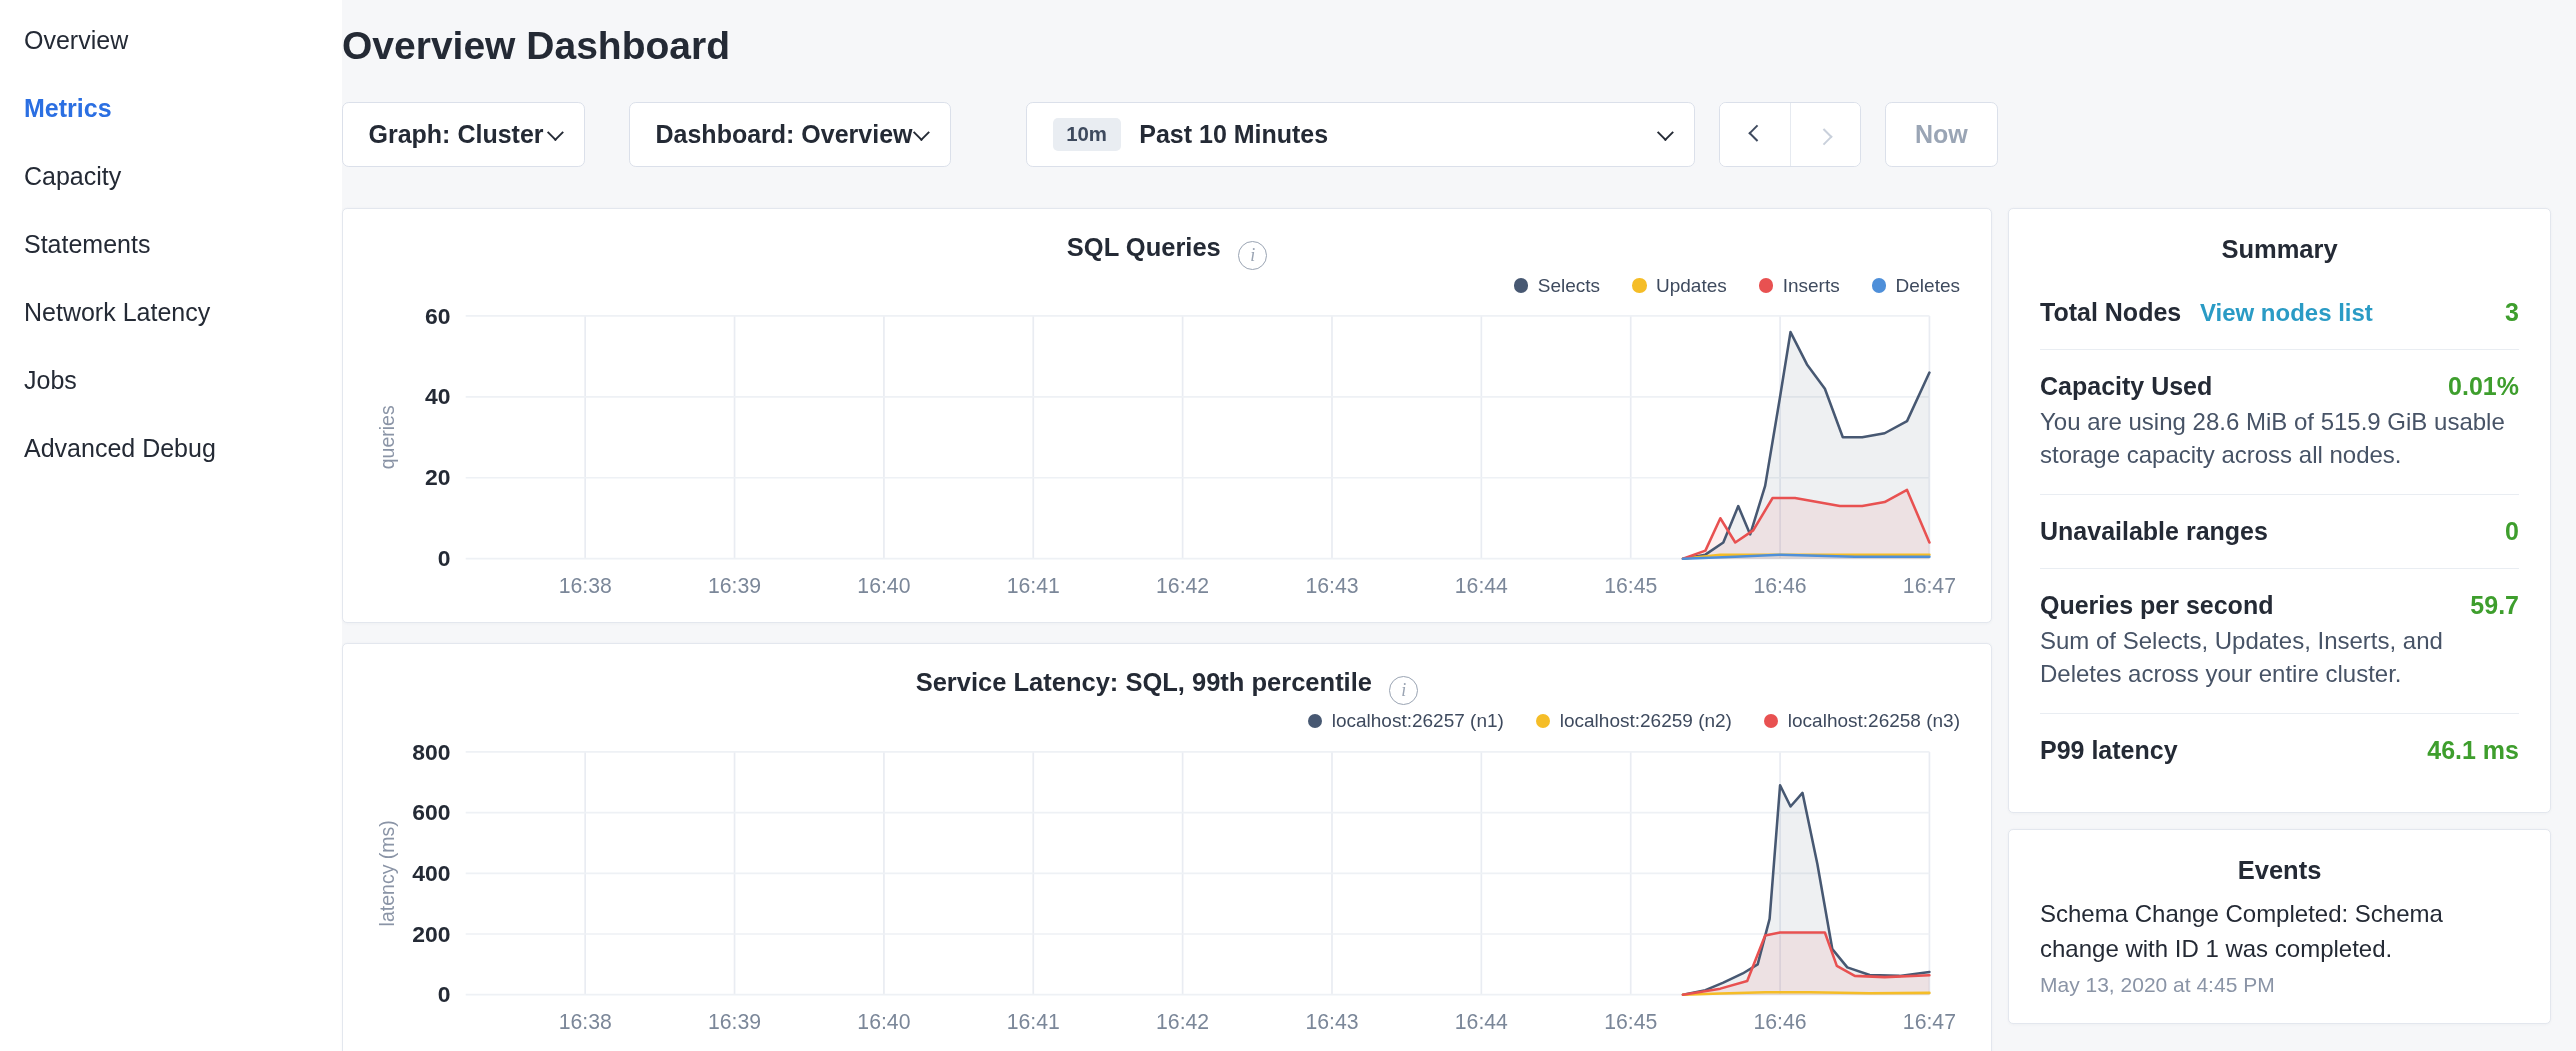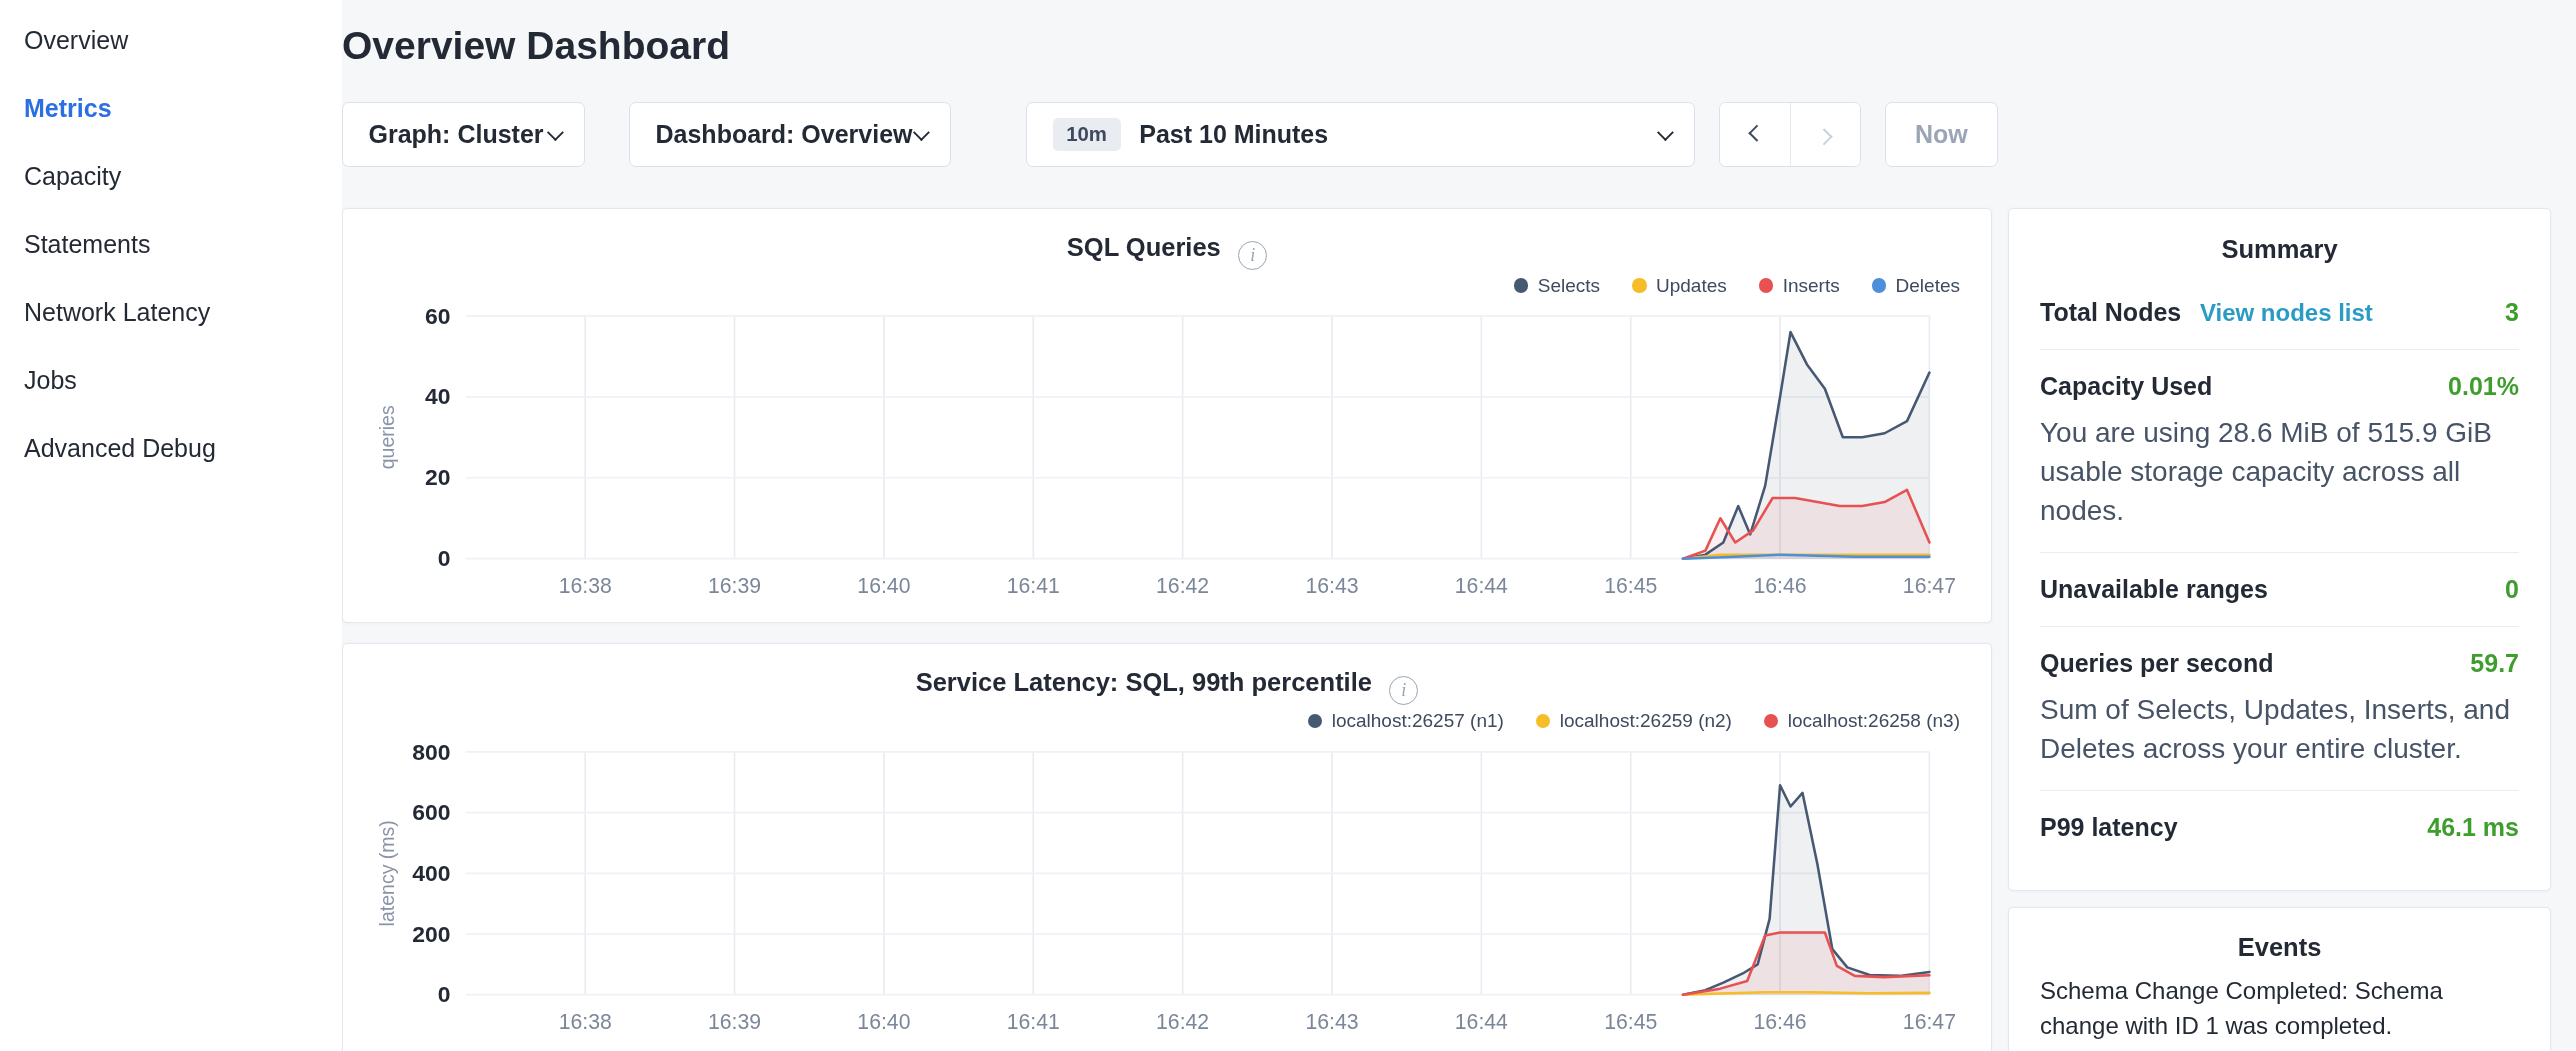--- a/index.html
+++ b/index.html
@@ -94,21 +94,21 @@
   
   .summary-card, .events-card { padding: 25.5px 31px; }
   .panel-title { font-size: 25.5px; font-weight: 700; text-align: center; color: #242a35; margin-bottom: 12px; }
   .sum-row { padding: 22px 0; }
   .sum-row + .sum-row { border-top: 0.9px solid #e9edf2; }
   .sum-head { display: flex; justify-content: space-between; align-items: baseline; }
   .sum-left { display: flex; align-items: baseline; gap: 18.7px; }
   .sum-label { font-size: 25px; font-weight: 700; color: #242a35; }
   .sum-link { font-size: 24px; font-weight: 600; cursor: pointer; }
   .sum-value { font-size: 25px; font-weight: 700; }
-  .sum-desc { margin-top: 12px; font-size: 28px; line-height: 1.4; color: #475366; padding-right: 6.8px; }
+  .sum-desc { margin-top: 4px; font-size: 24px; line-height: 1.4; color: #475366; padding-right: 6.8px; }
   .event-item { margin-top: 12px; }
   .event-text { font-size: 24px; line-height: 1.45; color: #242a35; }
   .event-time { margin-top: 6.8px; font-size: 21px; color: #8a94a6; }
 </style>
 </head>
 <body>
 
 <div class="app">
 
   <nav class="sidebar">

